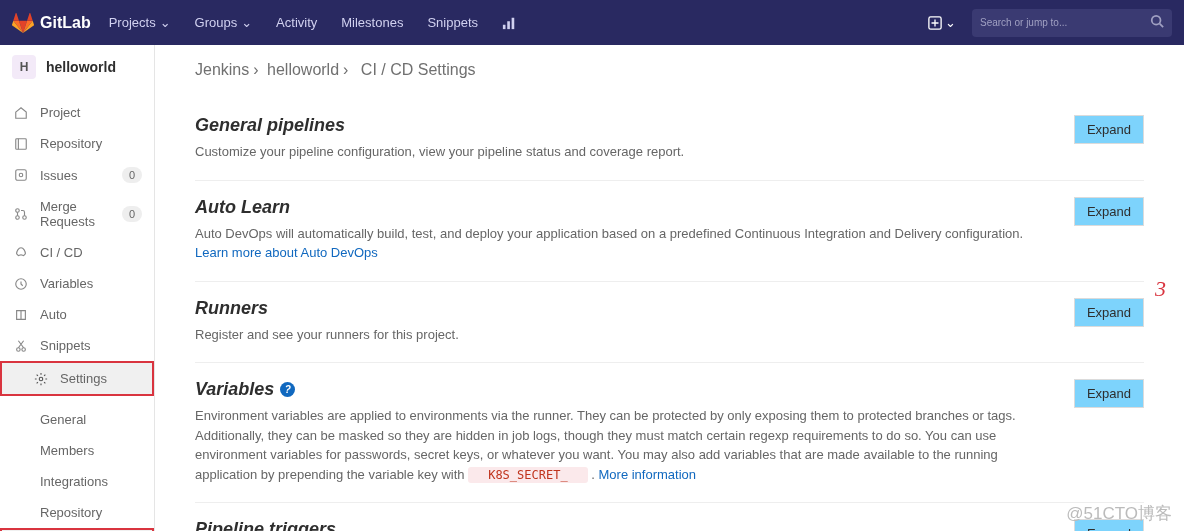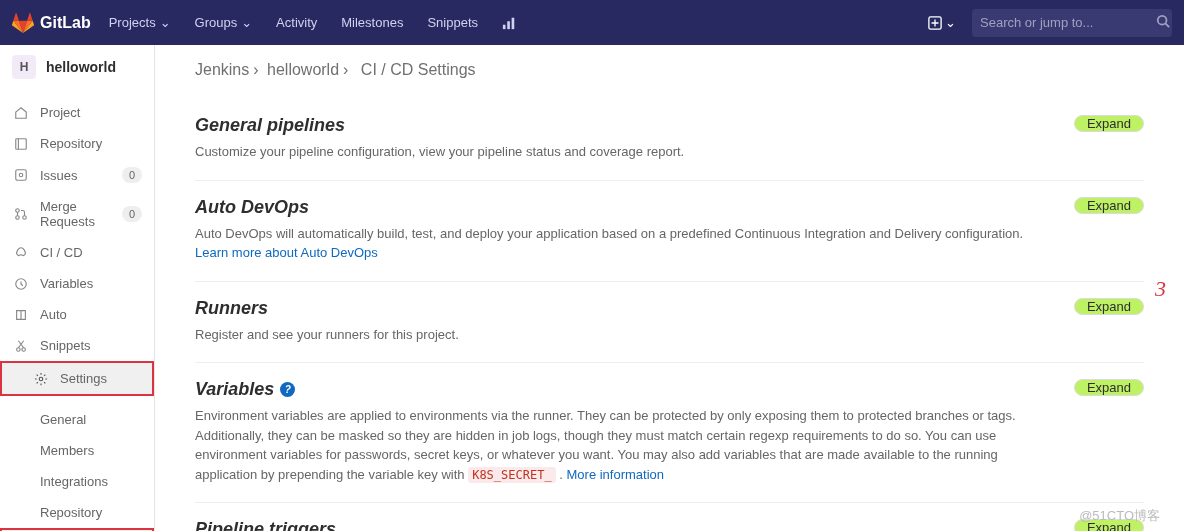--- a/index.html
+++ b/index.html
@@ -7,21 +7,21 @@
     
     .topbar { background: #292961; height: 45px; display: flex; align-items: center; padding: 0 12px; color: #fff; }
     .topbar-logo { display: flex; align-items: center; gap: 6px; margin-right: 8px; }
     .topbar-logotext { font-weight: 600; font-size: 16px; }
     .topbar-nav { display: flex; align-items: center; gap: 4px; }
     .topbar-nav-item { padding: 6px 10px; color: #d1d1f0; font-size: 13px; cursor: pointer; display: flex; align-items: center; gap: 4px; }
     .topbar-spacer { flex: 1; }
     .topbar-right { display: flex; align-items: center; gap: 8px; }
     .plus-btn { color: #fff; padding: 4px 8px; display: flex; align-items: center; gap: 3px; cursor: pointer; }
     .search-wrap { background: #3a3a72; border-radius: 4px; display: flex; align-items: center; padding: 0 8px; height: 28px; width: 200px; }
-    .search-input { background: transparent; border: none; color: #fff; outline: none; flex: 1; font-size: 13px; }
+    .search-input { background: transparent; border: none; color: #fff; outline: none; flex: 1; font-size: 10px; }
     .search-input::placeholder { color: #a0a0c2; }
     .search-icon { color: #a0a0c2; }
 
     .layout { display: flex; height: calc(100vh - 40px); }
     .sidebar { width: 155px; border-right: 1px solid #e5e5e5; overflow-y: auto; }
     .sidebar-header { display: flex; align-items: center; gap: 10px; padding: 10px 12px; }
     .sidebar-avatar { width: 24px; height: 24px; background: #f3eaf8; color: #555; display: flex; align-items: center; justify-content: center; border-radius: 4px; font-weight: 600; font-size: 12px; }
     .sidebar-title { font-weight: 600; font-size: 14px; color: #2e2e2e; }
     .sidebar-list { list-style: none; padding: 8px 0; }
     .sidebar-item { display: flex; align-items: center; padding: 8px 12px; color: #666; cursor: pointer; position: relative; }
@@ -37,25 +37,25 @@
     .anno { color: #d9343f; font-family: serif; font-size: 22px; font-style: italic; position: absolute; pointer-events: none; }
 
     .content { flex: 1; padding: 16px 40px 32px 40px; overflow-y: auto; position: relative; }
     .breadcrumb { color: #707070; font-size: 16px; margin-bottom: 20px; }
     .breadcrumb span { margin: 0 4px; }
     .section { border-bottom: 1px solid #eee; padding: 16px 0 18px 0; display: flex; align-items: flex-start; gap: 16px; }
     .section-main { flex: 1; }
     .section h2 { font-size: 18px; font-weight: 600; color: #2e2e2e; margin-bottom: 6px; display: flex; align-items: center; gap: 6px; font-style: italic; }
     .section p { color: #666; font-size: 13px; line-height: 1.5; }
     .section a { color: #1068bf; text-decoration: none; }
-    .section code { background: #fbe9eb; color: #c0341d; padding: 1px 4px; border-radius: 3px; font-size: 12px; font-family: monospace; }
-    .expand-btn { background: #bef264; border: 1px solid #dbdbdb; padding: 0 12px; border-radius: 12px; cursor: pointer; font-size: 13px; color: #2e2e2e; }
+    .section code { background: #fbe9eb; color: #c0341d; padding: 1px 20px; border-radius: 3px; font-size: 12px; font-family: monospace; }
+    .expand-btn { background: #7dd3fc; border: 1px solid #dbdbdb; padding: 6px 12px; border-radius: 0; cursor: pointer; font-size: 13px; color: #2e2e2e; }
     .help-icon { width: 15px; height: 15px; border-radius: 50%; background: #1068bf; color: #fff; display: inline-flex; align-items: center; justify-content: center; font-size: 10px; font-weight: bold; }
 
-    .watermark { position: fixed; bottom: 6px; right: 24px; color: #bbb; font-size: 13px; }
+    .watermark { position: fixed; bottom: 6px; right: 12px; color: #bbb; font-size: 17px; }
   </style>
 </head>
 <body>
 
 <div class="topbar">
   <div class="topbar-logo">
     <svg width="22" height="22" viewBox="0 0 24 24">
         <path fill="#e24329" d="M12 23l4.4-13.5H7.6z"></path>
         <path fill="#fc6d26" d="M12 23L7.6 9.5H1.4z"></path>
         <path fill="#fca326" d="M1.4 9.5L0 13.8c-.1.4 0 .8.3 1L12 23z"></path>
@@ -219,21 +219,21 @@
     <div class="section">
       <div class="section-main">
         <h2>General pipelines</h2>
         <p>Customize your pipeline configuration, view your pipeline status and coverage report.</p>
       </div>
       <button class="expand-btn">Expand</button>
     </div>
 
     <div class="section">
       <div class="section-main">
-        <h2>Auto DevOps</h2>
+        <h2>Auto Learn</h2>
         <p><span>Auto DevOps will automatically build, test, and deploy your application based on a predefined Continuous Integration and Delivery configuration. </span><a>Learn more about Auto DevOps</a></p>
       </div>
       <button class="expand-btn">Expand</button>
     </div>
 
     <div class="section" style="position:relative;">
       <div class="section-main">
         <h2>Runners</h2>
         <p>Register and see your runners for this project.</p>
       </div>

